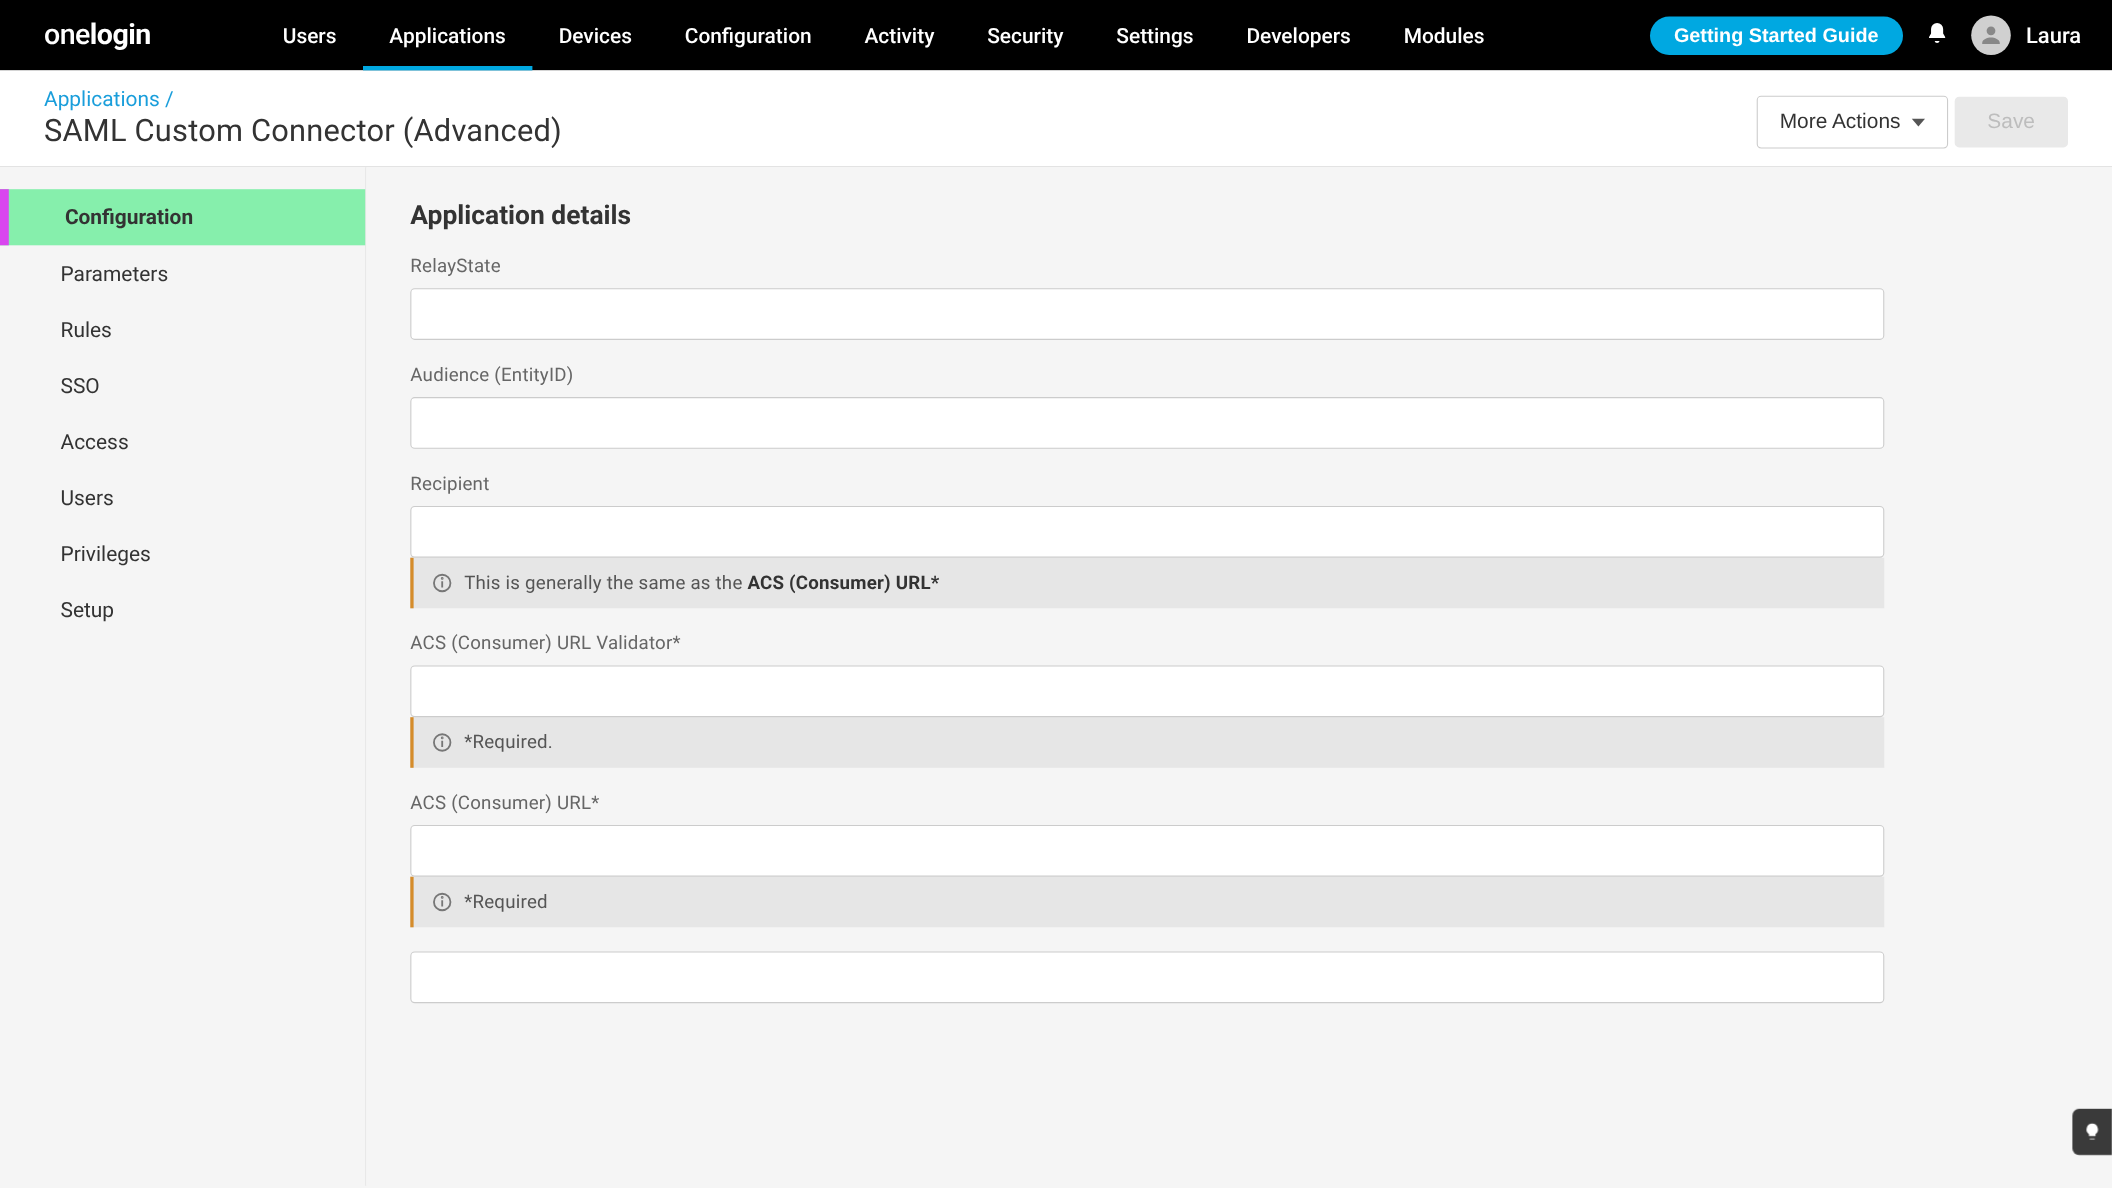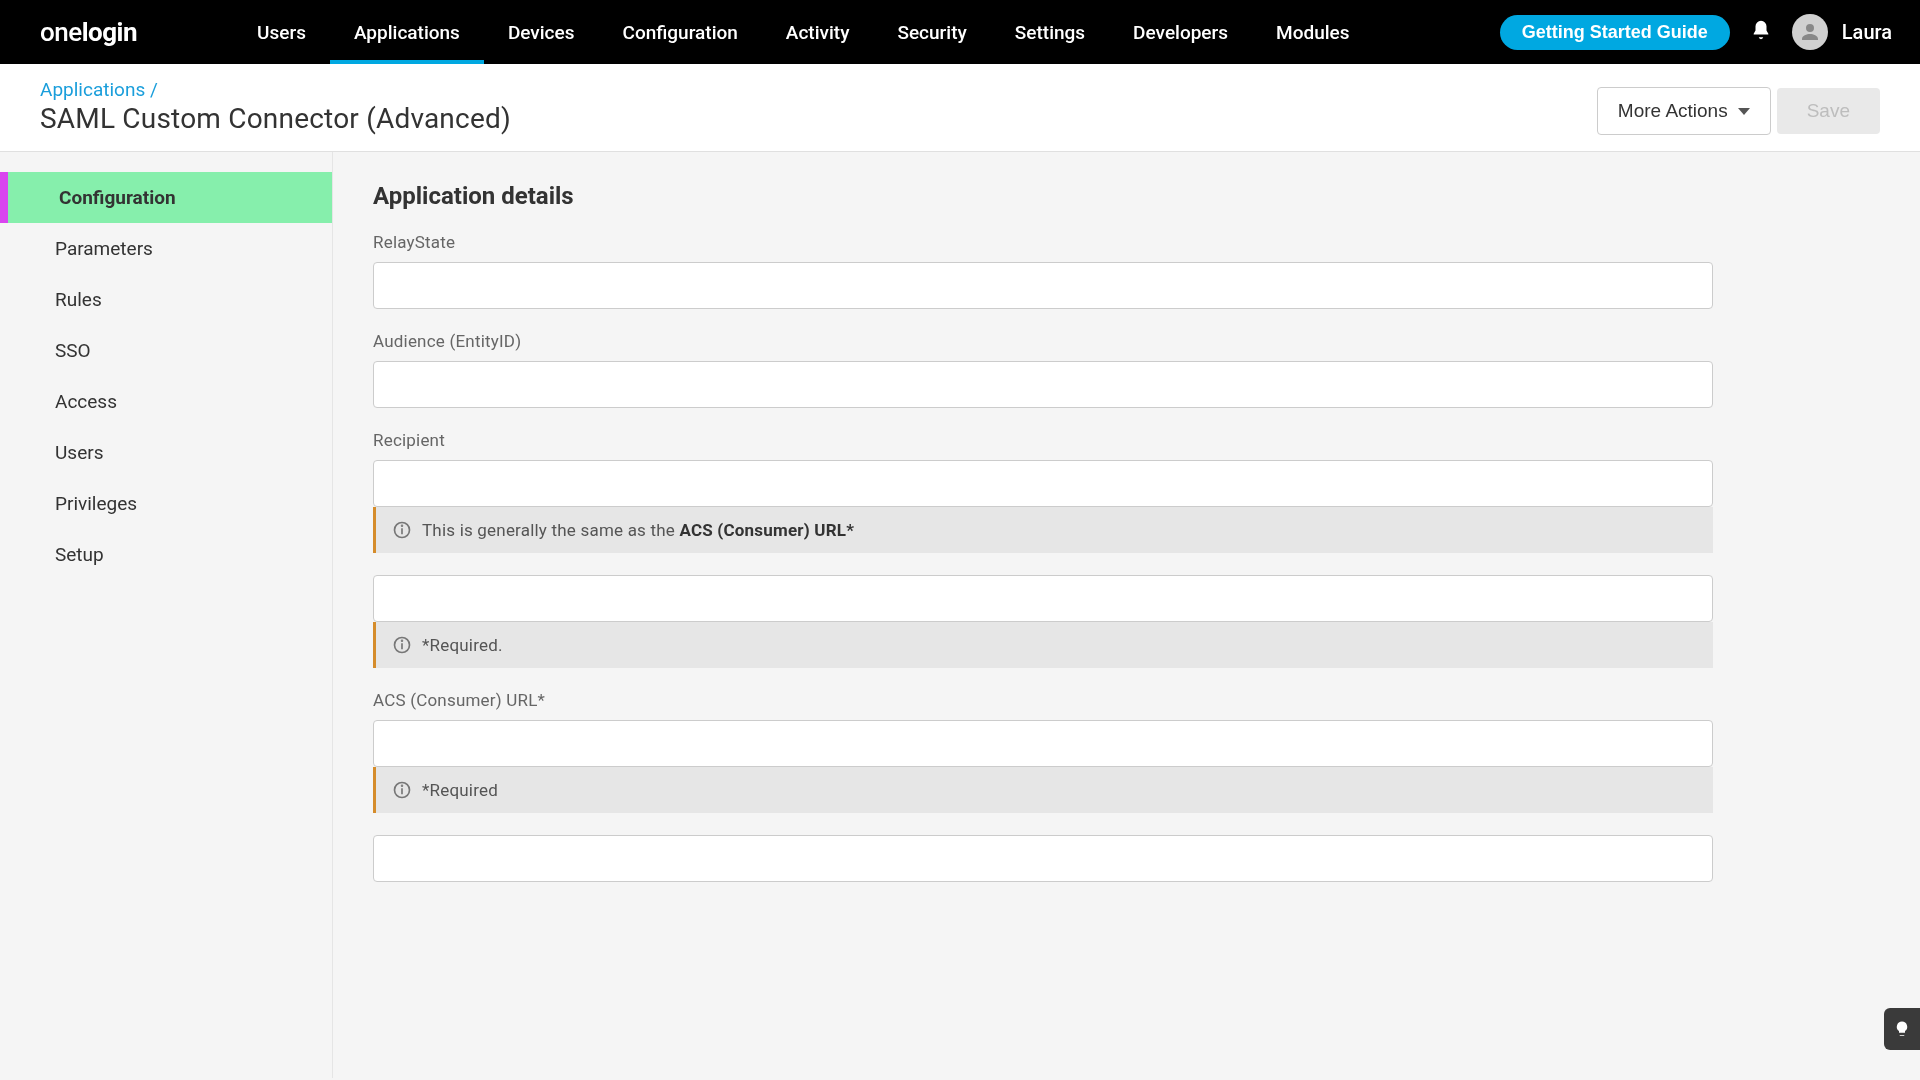--- a/index.html
+++ b/index.html
@@ -149,20 +149,21 @@
     <div class="hint">
       <svg class="info-icon" viewBox="0 0 24 24" fill="none" stroke="#777" stroke-width="2">
           <circle cx="12" cy="12" r="9"></circle>
           <line x1="12" y1="10" x2="12" y2="17"></line>
           <circle cx="12" cy="7" r="0.5" fill="#777"></circle>
         </svg>
       <span><span>This is generally the same as the </span><b>ACS (Consumer) URL*</b></span>
     </div>
 
     <div class="field">
+      <div class="field-label">ACS (Consumer) URL Validator*</div>
       <input class="field-input" type="text" value="" style="">
     </div>
     <div class="hint">
       <svg class="info-icon" viewBox="0 0 24 24" fill="none" stroke="#777" stroke-width="2">
           <circle cx="12" cy="12" r="9"></circle>
           <line x1="12" y1="10" x2="12" y2="17"></line>
           <circle cx="12" cy="7" r="0.5" fill="#777"></circle>
         </svg>
       <span>*Required.</span>
     </div>

